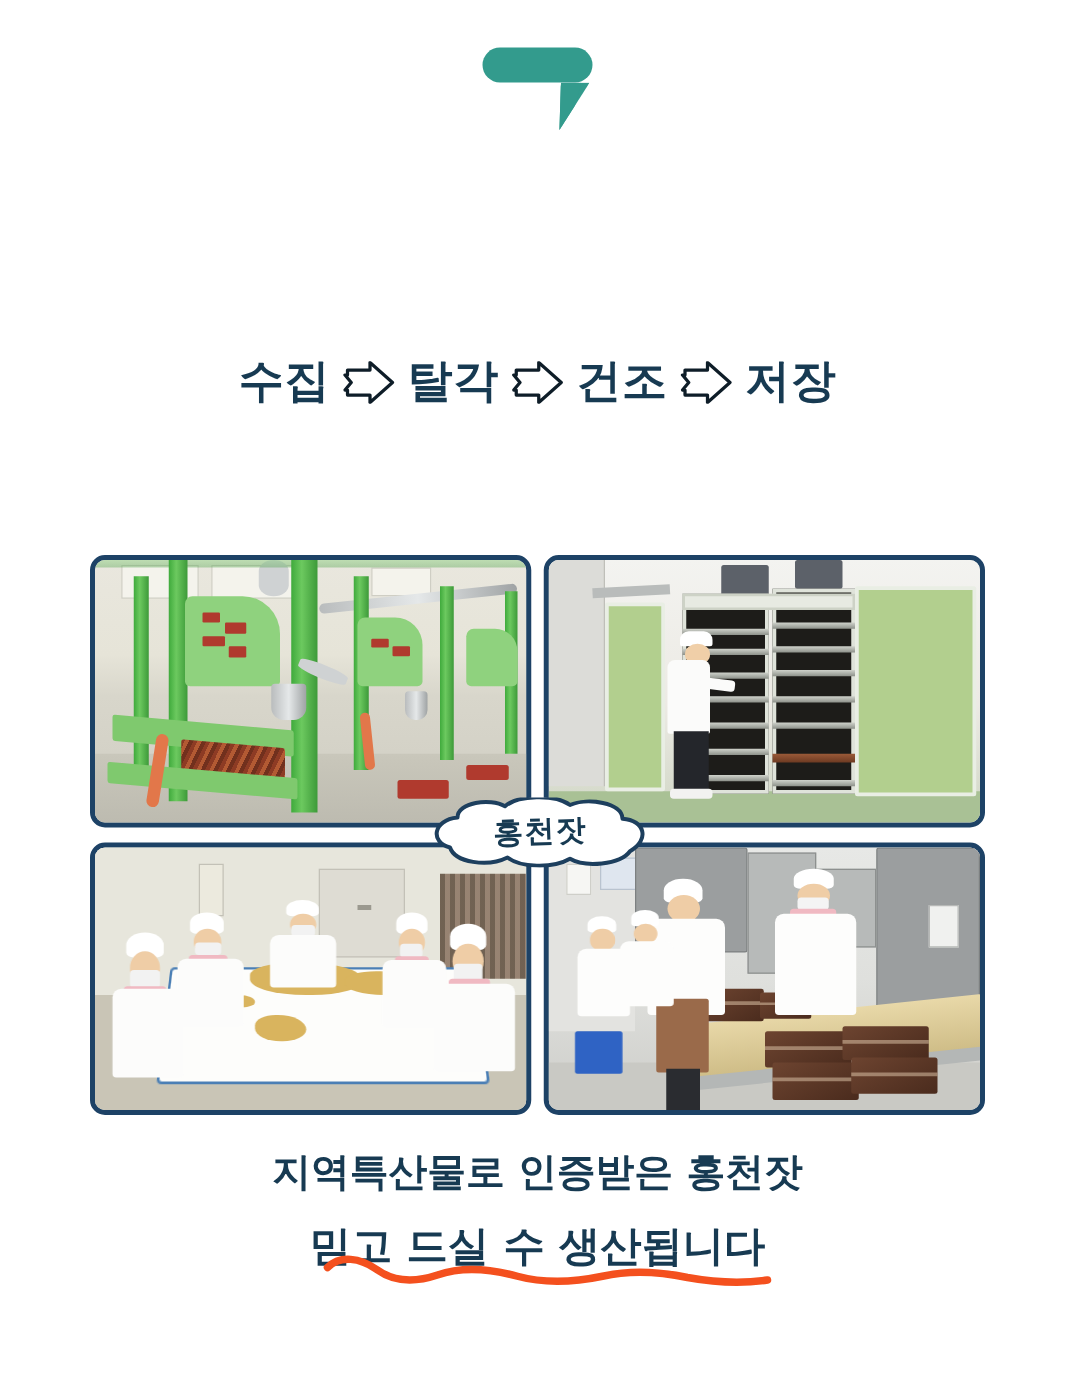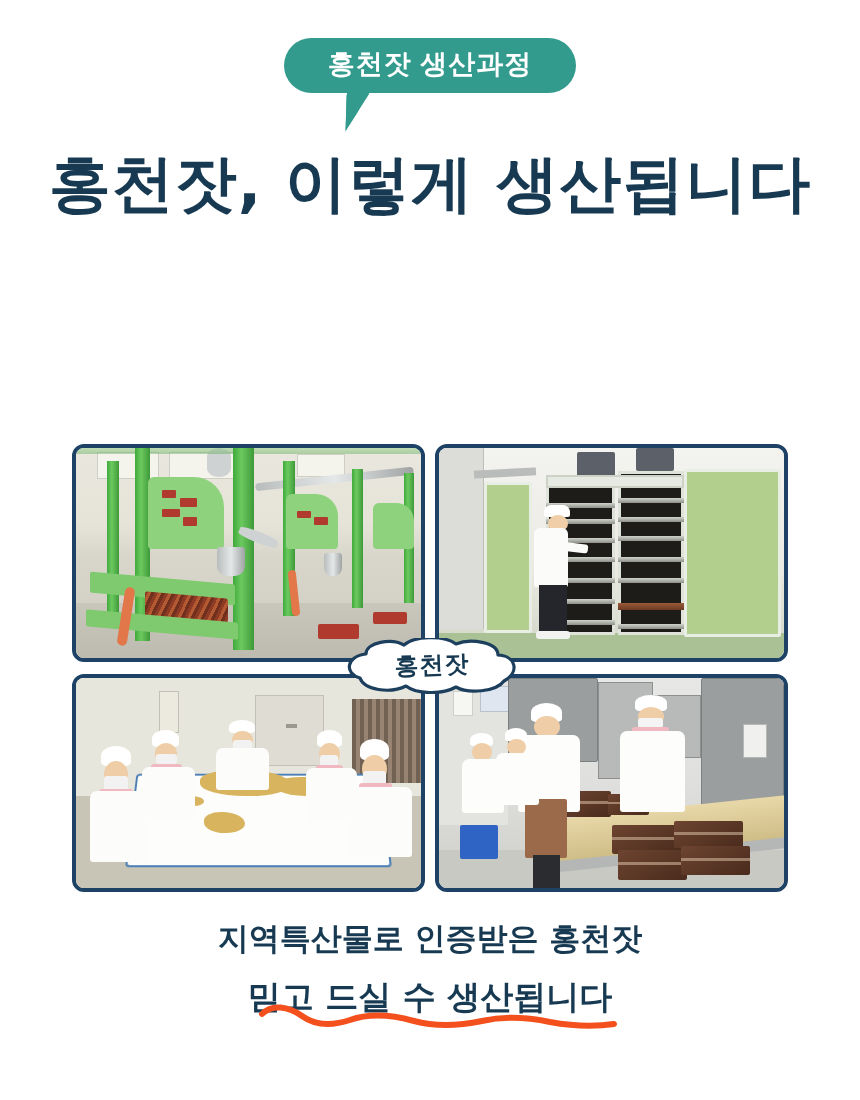--- a/index.html
+++ b/index.html
@@ -266,27 +266,46 @@
   }
   .squiggle svg { display:block; width:100%; height:100%; }
 </style>
 </head>
 <body>
 
 <div id="poster">
 
   <div class="bubble-wrap">
     <div class="bubble">
-      <span>홍천잣 생산과정</span>
       <span class="bubble-tail"></span>
     </div>
   </div>
 
-  <div class="headline">홍천잣, 이렇게 생산됩니다</div>
-
+
+  <div class="flow">
+    <span class="flow-step">수집</span>
+    <span class="flow-arrow">
+      <svg viewBox="0 0 42 34" width="42" height="34" aria-hidden="true">
+        <path d="M2 11 L4 11 L4 7 L22 7 L22 1 L40 17 L22 33 L22 27 L4 27 L4 23 L2 23 L7 17 Z" fill="#ffffff" stroke="#0E1D28" stroke-width="2.6" stroke-linejoin="round"></path>
+      </svg>
+    </span>
+    <span class="flow-step">탈각</span>
+    <span class="flow-arrow">
+      <svg viewBox="0 0 42 34" width="42" height="34" aria-hidden="true">
+        <path d="M2 11 L4 11 L4 7 L22 7 L22 1 L40 17 L22 33 L22 27 L4 27 L4 23 L2 23 L7 17 Z" fill="#ffffff" stroke="#0E1D28" stroke-width="2.6" stroke-linejoin="round"></path>
+      </svg>
+    </span>
+    <span class="flow-step">건조</span>
+    <span class="flow-arrow">
+      <svg viewBox="0 0 42 34" width="42" height="34" aria-hidden="true">
+        <path d="M2 11 L4 11 L4 7 L22 7 L22 1 L40 17 L22 33 L22 27 L4 27 L4 23 L2 23 L7 17 Z" fill="#ffffff" stroke="#0E1D28" stroke-width="2.6" stroke-linejoin="round"></path>
+      </svg>
+    </span>
+    <span class="flow-step">저장</span>
+  </div>
 
   <div class="photo-grid">
 
     <div class="photo">
       <div class="scene p1">
         <div class="floor"></div>
         <div class="win" style="left:6%;top:2%;width:18%;height:13%;"></div>
         <div class="win" style="left:27%;top:2%;width:20%;height:13%;"></div>
         <div class="win" style="left:64%;top:3%;width:14%;height:11%;"></div>
         <div class="duct" style="left:38%;top:0%;width:7%;height:14%;"></div>

